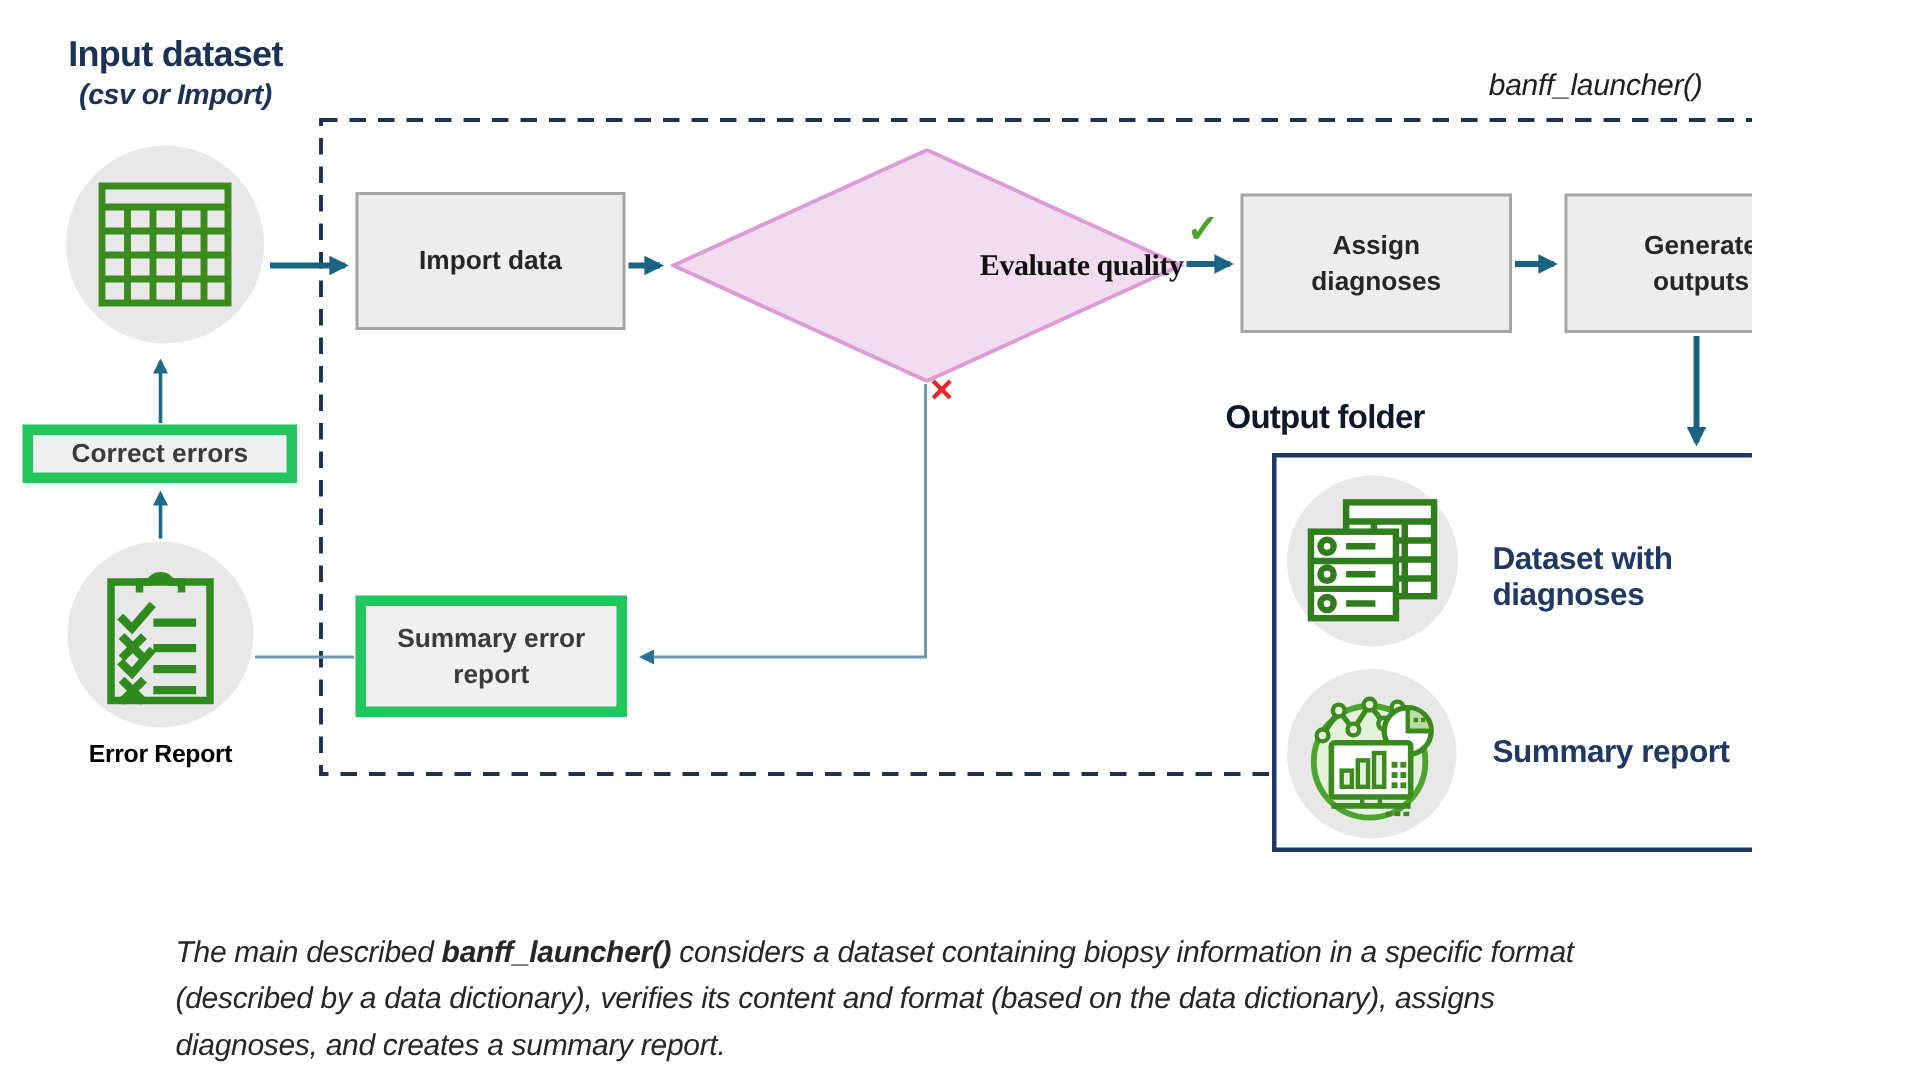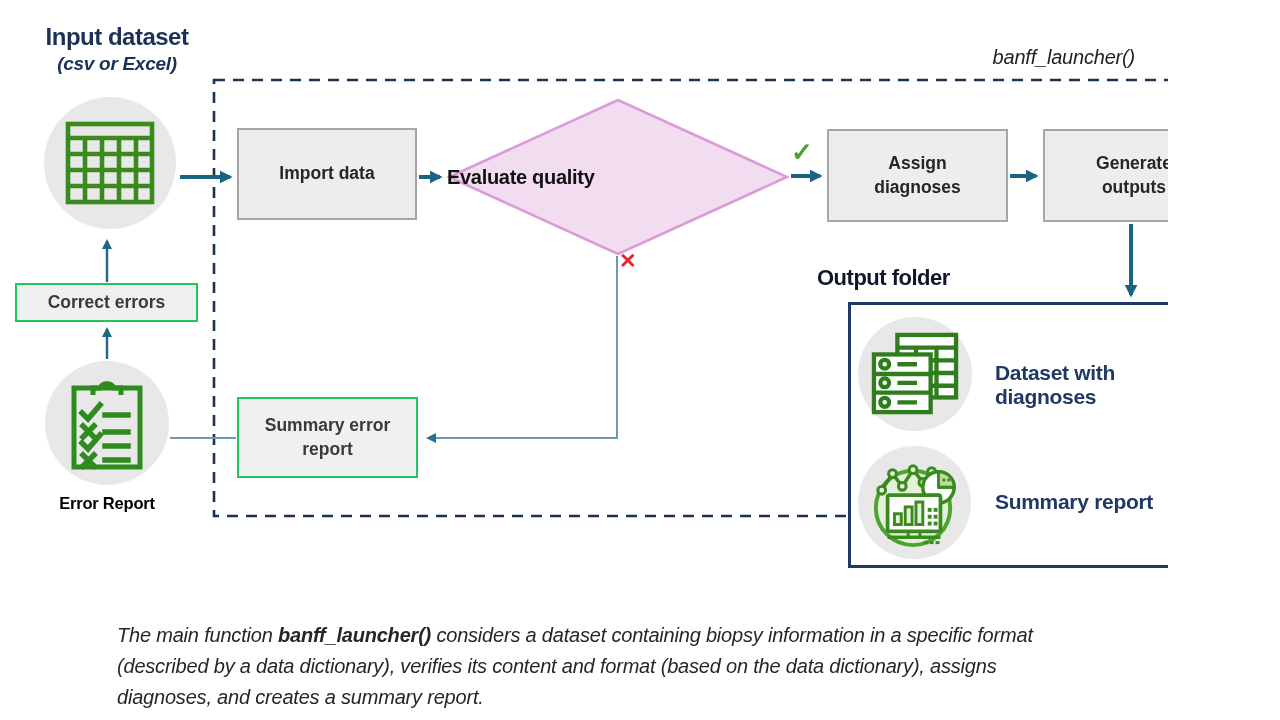--- a/index.html
+++ b/index.html
@@ -18,30 +18,30 @@
   
   .icon-circle{border-radius:50%;background:#E8E8E8;display:flex;align-items:center;justify-content:center;}
   .c-input{left:44px;top:97px;width:132px;height:132px;}
   .c-error{left:45px;top:361px;width:124px;height:124px;}
   .c-out1{left:858px;top:317px;width:114px;height:114px;}
   .c-out2{left:858px;top:446px;width:113px;height:113px;}
   
   .pbox{display:flex;align-items:center;justify-content:center;text-align:center;
     font-weight:bold;white-space:pre-line;box-sizing:border-box;}
   .main-box{background:#EDEDED;border:2px solid #A6A6A6;font-size:17.5px;color:#262626;line-height:1.35;}
-  .soft-box{background:#F0F0F0;border:2px solid #22c55e;font-size:17.5px;color:#3A3A3A;line-height:1.35;}
+  .soft-box{background:#F0F0F0;border:7px solid #22c55e;font-size:17.5px;color:#3A3A3A;line-height:1.35;}
   .b-import{left:237px;top:128px;width:180px;height:92px;}
   .b-assign{left:827px;top:129px;width:181px;height:93px;}
   .b-outputs{left:1043px;top:129px;width:182px;height:93px;}
   .b-correct{left:15px;top:283px;width:183px;height:39px;}
   .b-generr{left:237px;top:397px;width:181px;height:81px;}
   
   .diamond-wrap{left:447px;top:99px;width:342px;height:156px;}
   .diamond-text{left:447px;top:99px;width:342px;height:156px;display:flex;flex-direction:column;
-    align-items:flex-start;justify-content:center;text-align:center;}
+    align-items:flex-end;justify-content:center;text-align:center;font-family:Liberation Serif, serif;}
   .diamond-title{font-size:20px;font-weight:bold;color:#111111;letter-spacing:-0.3px;}
   .diamond-q{font-size:15px;color:#262626;white-space:pre-line;line-height:1.35;margin-top:2px;}
   
   .mark-yes{left:791px;top:139px;font-size:26px;font-weight:bold;color:#4DA12F;line-height:1;}
   .mark-no{left:619px;top:250px;font-size:21px;font-weight:bold;color:#E9242B;line-height:1;}
   
   .out-heading{left:817px;top:265px;font-size:22px;font-weight:bold;color:#0f172a;letter-spacing:-0.5px;}
   .out-box{left:848px;top:302px;width:417px;height:266px;background:#ffffff;
     border:3px solid #1F3864;box-sizing:border-box;}
   .out-label{font-size:21px;font-weight:bold;color:#1F3864;letter-spacing:-0.3px;}
@@ -59,21 +59,21 @@
 </head>
 <body>
 
 <div id="canvas">
 
   <svg class="abs z1" width="1280" height="720" style="left:0;top:0;">
     <rect x="214" y="80" width="1029" height="436" fill="none" stroke="#1A3350" stroke-width="2.6" stroke-dasharray="11 8"></rect>
   </svg>
 
   <div class="abs z4 input-heading">Input dataset</div>
-  <div class="abs z4 input-subheading">(csv or Excel)</div>
+  <div class="abs z4 input-subheading">(csv or Import)</div>
   <div class="abs z4 fn-label">banff_launcher()</div>
 
   <div class="abs z2 icon-circle c-input">
     <svg width="92" height="88" viewBox="0 0 92 88">
       <g fill="none" stroke="#3A8A1E" stroke-width="4.6">
         <rect x="4" y="5" width="84" height="78"></rect>
         <path d="M4 19 H88"></path>
         <path d="M21 19 V83 M38 19 V83 M55 19 V83 M72 19 V83"></path>
         <path d="M4 35 H88 M4 51 H88 M4 67 H88"></path>
       </g>
@@ -213,16 +213,16 @@
       <path d="M617 256 V438 H428" marker-end="url(#mSmall)"></path>
       <path d="M170 438 H236"></path>
     </g>
     <g stroke="#20688A" stroke-width="2.4" fill="none">
       <path d="M107 359 V329" marker-end="url(#mTeal)"></path>
       <path d="M107 282 V241" marker-end="url(#mTeal)"></path>
     </g>
   </svg>
 
   <div class="abs z2 caption">
-    <span>The main function </span><b>banff_launcher()</b><span> considers a dataset containing biopsy information in a specific format (described by a data dictionary), verifies its content and format (based on the data dictionary), assigns diagnoses, and creates a summary report.</span>
+    <span>The main described </span><b>banff_launcher()</b><span> considers a dataset containing biopsy information in a specific format (described by a data dictionary), verifies its content and format (based on the data dictionary), assigns diagnoses, and creates a summary report.</span>
   </div>
 
 </div>
 
 </body></html>

